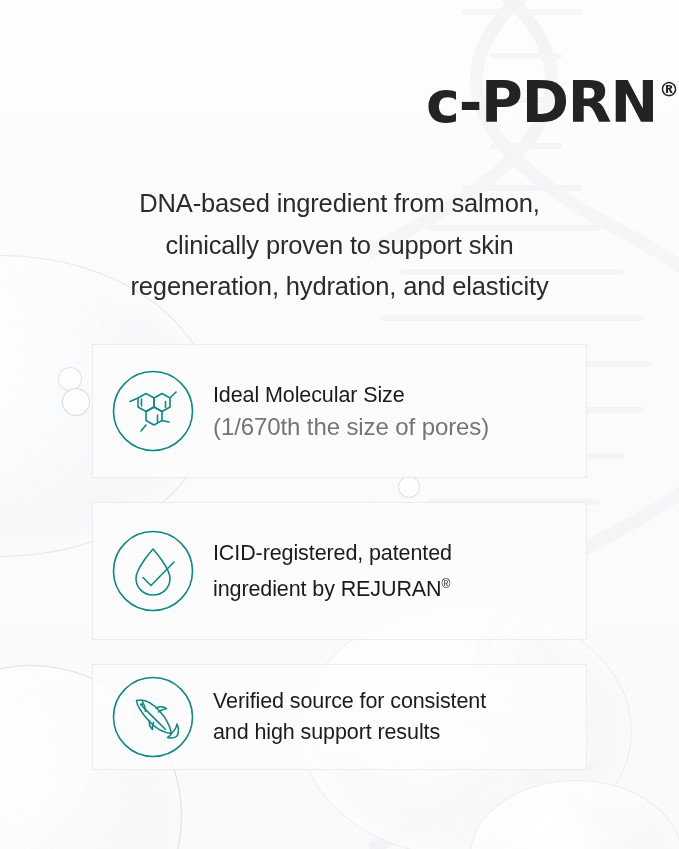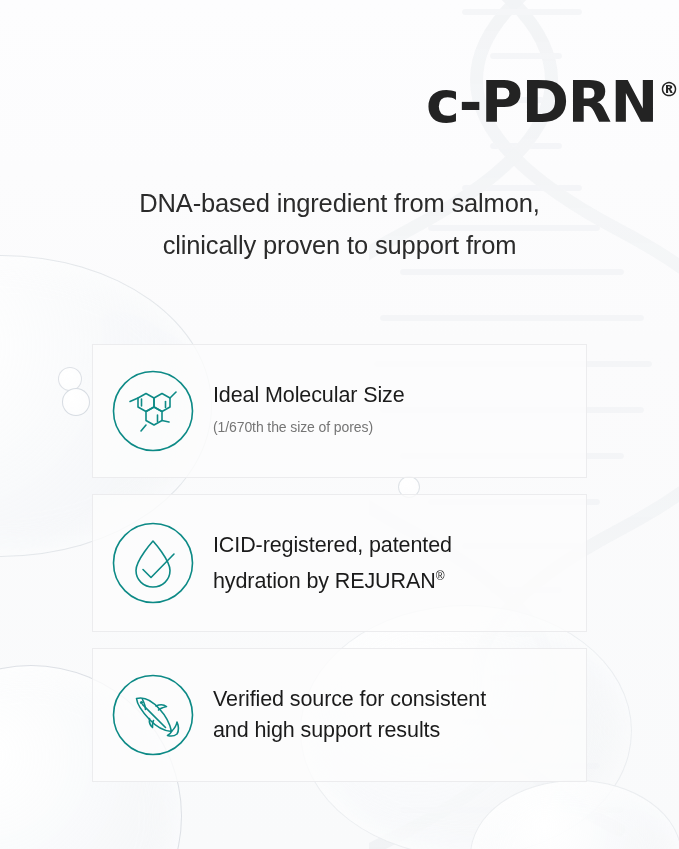--- a/index.html
+++ b/index.html
@@ -135,25 +135,25 @@
   }
 
   .card {
     position: relative;
     box-sizing: border-box;
     width: 495px;
     background: rgba(253,253,253,0.80);
     border: 1px solid #ececee;
     display: flex;
     align-items: center;
-    margin-bottom: 16px;
+    margin-bottom: 24px;
   }
   .card.c1 { height: 134px; }
   .card.c2 { height: 138px; }
-  .card.c3 { height: 134px; margin-bottom: 0; }
+  .card.c3 { height: 106px; margin-bottom: 0; }
 
   .icon-wrap {
     flex: 0 0 auto;
     width: 120px;
     display: flex;
     align-items: center;
     justify-content: center;
   }
 
   .icon-circle {
@@ -174,21 +174,21 @@
     line-height: 31px;
     letter-spacing: -0.1px;
     white-space: nowrap;
   }
   .card-title .reg-sm {
     font-size: 12px;
     vertical-align: 8px;
   }
   .card-sub {
     font-family: "Liberation Sans", sans-serif;
-    font-size: 14px;
+    font-size: 24px;
     color: #757575;
     line-height: 30px;
     letter-spacing: -0.1px;
     margin-top: 1px;
     white-space: nowrap;
   }
 </style>
 </head>
 <body>
 
@@ -242,21 +242,22 @@
   </div>
 
   <div class="content">
 
     <div class="title">
       <span>c-PDRN</span><span class="reg">®</span>
     </div>
 
     <div class="subtitle">
       <div>DNA-based ingredient from salmon,</div>
-      <div>clinically proven to support from</div>
+      <div>clinically proven to support skin</div>
+      <div>regeneration, hydration, and elasticity</div>
     </div>
 
     <div class="cards">
 
       <div class="card c1">
         <div class="icon-wrap">
           <svg class="icon-circle" viewBox="0 0 82 82" xmlns="http://www.w3.org/2000/svg" aria-hidden="true">
             <circle cx="41" cy="41" r="39.5" fill="none" stroke="#0d8a86" stroke-width="1.6"></circle>
             <g fill="none" stroke="#0d8a86" stroke-width="1.6" stroke-linecap="round" stroke-linejoin="round">
 
@@ -286,21 +287,21 @@
       <div class="card c2">
         <div class="icon-wrap">
           <svg class="icon-circle" viewBox="0 0 82 82" xmlns="http://www.w3.org/2000/svg" aria-hidden="true">
             <circle cx="41" cy="41" r="39.5" fill="none" stroke="#0d8a86" stroke-width="1.6"></circle>
             <path d="M41 19 C 41 19, 58 38, 58 48.5 C 58 58, 50.3 65, 41 65 C 31.7 65, 24 58, 24 48.5 C 24 38, 41 19, 41 19 Z" fill="none" stroke="#0d8a86" stroke-width="1.6" stroke-linejoin="round"></path>
             <polyline points="31,47.5 39,55.5 62,32" fill="none" stroke="#0d8a86" stroke-width="1.6" stroke-linecap="round" stroke-linejoin="round"></polyline>
           </svg>
         </div>
         <div class="card-text">
           <div class="card-title">ICID-registered, patented</div>
-          <div class="card-title"><span>hydration by REJURAN</span><span class="reg-sm">®</span></div>
+          <div class="card-title"><span>ingredient by REJURAN</span><span class="reg-sm">®</span></div>
         </div>
       </div>
 
       <div class="card c3">
         <div class="icon-wrap">
           <svg class="icon-circle" viewBox="0 0 82 82" xmlns="http://www.w3.org/2000/svg" aria-hidden="true">
             <circle cx="41" cy="41" r="39.5" fill="none" stroke="#0d8a86" stroke-width="1.6"></circle>
             <g fill="none" stroke="#0d8a86" stroke-width="1.6" stroke-linecap="round" stroke-linejoin="round">
 
               <path d="M24.5 24.5 C 32 22.5, 40 26.5, 47.5 35 C 53.5 41.5, 58 50, 59.5 57.5

